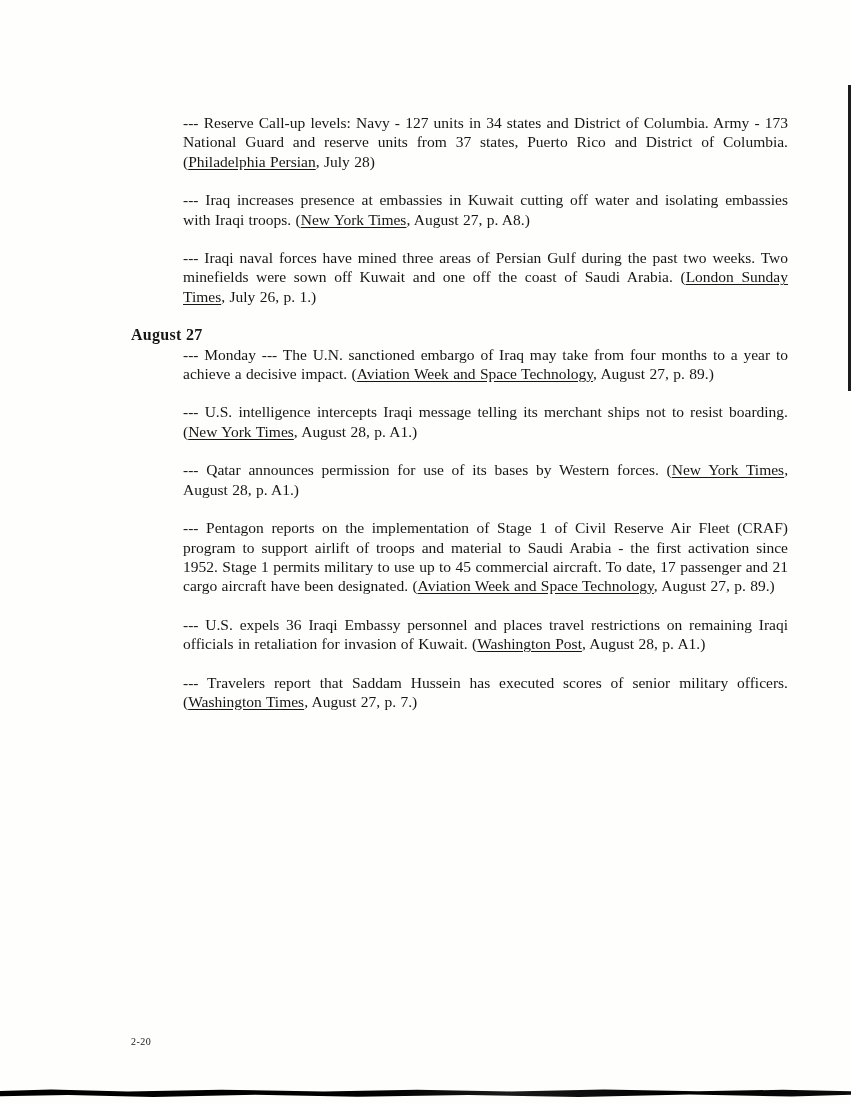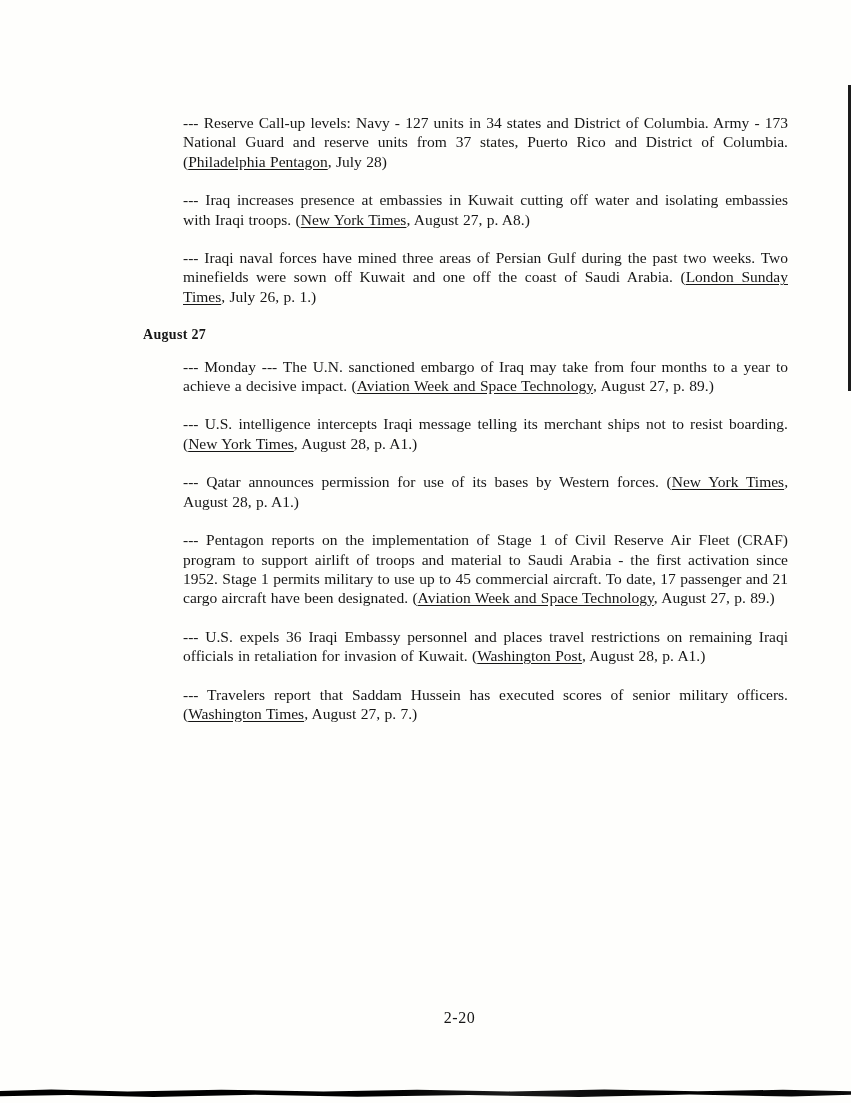--- a/index.html
+++ b/index.html
@@ -28,33 +28,33 @@
     width: 605px;
     text-align: justify;
     text-justify: inter-word;
     font-size: 15.5px;
     line-height: 19.4px;
     word-spacing: 0.5px;
   }
   .entry:last-child { margin-bottom: 19px; }
   .src { text-decoration: underline; text-underline-offset: 2px; }
   .date-heading {
-    font-size: 14px;
+    font-size: 16px;
     font-weight: bold;
-    margin: 12px;
+    margin: 0;
     line-height: 19.4px;
     letter-spacing: 0.3px;
   }
   .page-number {
     position: absolute;
-    top: 1009px;
+    top: 1036px;
     left: 131px;
     width: 657px;
-    text-align: center;
-    font-size: 16px;
+    text-align: left;
+    font-size: 10px;
     letter-spacing: 0.5px;
   }
   .artifact-right {
     position: absolute;
     right: 0;
     top: 85px;
     width: 3px;
     height: 306px;
     background: #1c1c1c;
   }
@@ -67,21 +67,21 @@
     background: linear-gradient(to right, #000 0%, #000 45%, #1b1b1b 60%, #000 78%, #0a0a0a 100%);
     clip-path: polygon(0 25%, 6% 5%, 15% 30%, 26% 8%, 38% 32%, 49% 10%, 60% 30%, 71% 6%, 82% 28%, 92% 10%, 100% 28%, 100% 72%, 93% 95%, 81% 70%, 68% 100%, 55% 75%, 42% 98%, 30% 72%, 18% 100%, 8% 74%, 0 92%);
   }
 </style>
 </head>
 <body>
 
 <div class="scan-page">
   <div class="text-block">
     <section class="entries">
-        <p class="entry"><span>--- Reserve Call-up levels:  Navy - 127 units in 34 states and District of Columbia. Army - 173 National Guard and reserve units from 37 states, Puerto Rico and District of Columbia. (</span><span class="src">Philadelphia Pentagon</span><span>, July 28)</span></p>
+        <p class="entry"><span>--- Reserve Call-up levels:  Navy - 127 units in 34 states and District of Columbia. Army - 173 National Guard and reserve units from 37 states, Puerto Rico and District of Columbia. (</span><span class="src">Philadelphia Persian</span><span>, July 28)</span></p>
         <p class="entry"><span>--- Iraq increases presence at embassies in Kuwait cutting off water and isolating embassies with Iraqi troops. (</span><span class="src">New York Times</span><span>, August 27, p. A8.)</span></p>
         <p class="entry"><span>--- Iraqi naval forces have mined three areas of Persian Gulf during the past two weeks. Two minefields were sown off Kuwait and one off the coast of Saudi Arabia. (</span><span class="src">London Sunday Times</span><span>, July 26, p. 1.)</span></p>
       </section>
     <h2 class="date-heading">August 27</h2>
     <section class="entries">
         <p class="entry"><span>--- Monday --- The U.N. sanctioned embargo of Iraq may take from four months to a year to achieve a decisive impact. (</span><span class="src">Aviation Week and Space Technology</span><span>, August 27, p. 89.)</span></p>
         <p class="entry"><span>--- U.S. intelligence intercepts Iraqi message telling its merchant ships not to resist boarding. (</span><span class="src">New York Times</span><span>, August 28, p. A1.)</span></p>
         <p class="entry"><span>--- Qatar announces permission for use of its bases by Western forces. (</span><span class="src">New York Times</span><span>, August 28, p. A1.)</span></p>
         <p class="entry"><span>--- Pentagon reports on the implementation of Stage 1 of Civil Reserve Air Fleet (CRAF) program to support airlift of troops and material to Saudi Arabia - the first activation since 1952.  Stage 1 permits military to use up to 45 commercial aircraft. To date, 17 passenger and 21 cargo aircraft have been designated. (</span><span class="src">Aviation Week and Space Technology</span><span>, August 27, p. 89.)</span></p>
         <p class="entry"><span>--- U.S. expels 36 Iraqi Embassy personnel and places travel restrictions on remaining Iraqi officials in retaliation for invasion of Kuwait. (</span><span class="src">Washington Post</span><span>, August 28, p. A1.)</span></p>

